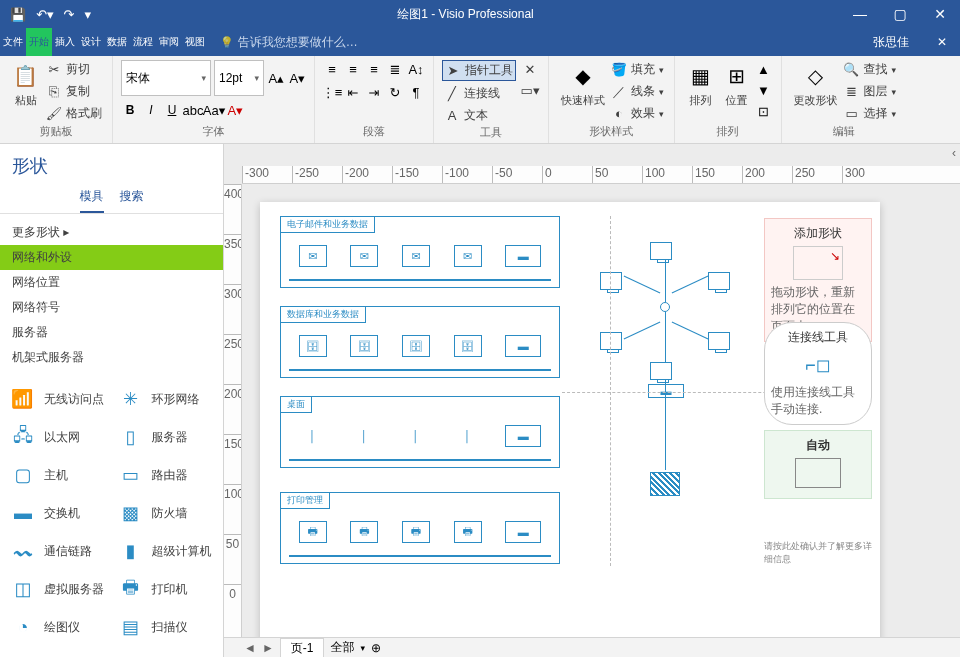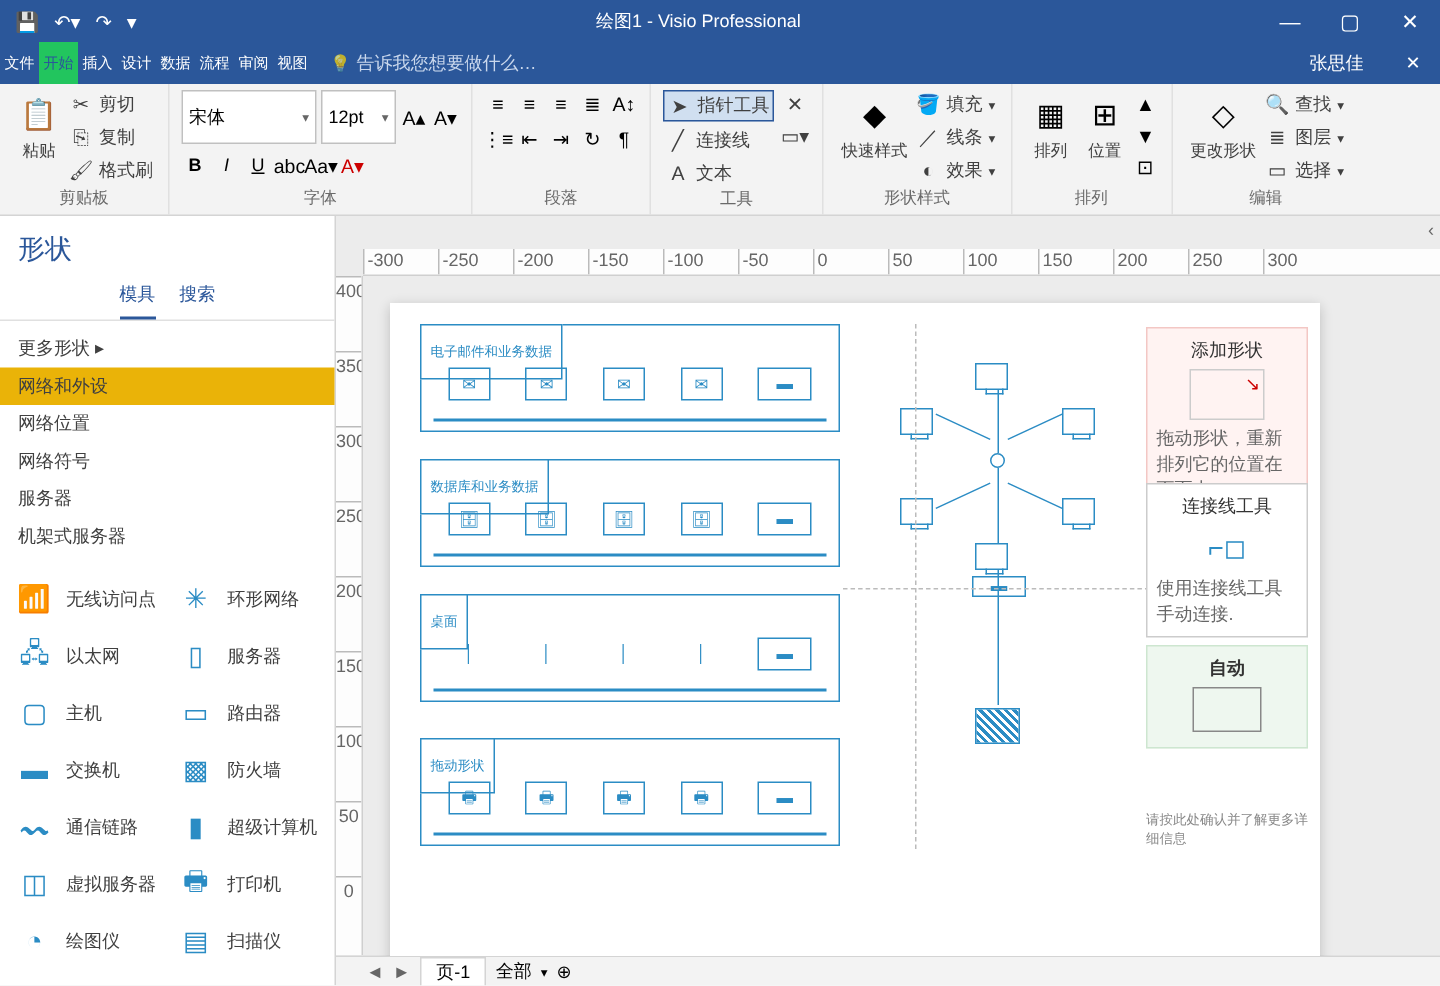--- a/index.html
+++ b/index.html
@@ -43,53 +43,53 @@
 .main { flex: 1; display: flex; overflow: hidden; }
 
 
 .shapes-panel { width: 224px; border-right: 1px solid #d4d4d4; background: #fff; display: flex; flex-direction: column; }
 .shapes-title { font-size: 18px; color: #2b579a; padding: 10px 12px 4px; }
 .shapes-tabs { display: flex; padding: 6px 12px 0; gap: 16px; border-bottom: 1px solid #e0e0e0; justify-content: center; }
 .shapes-tabs span { font-size: 12px; color: #2b579a; padding-bottom: 6px; }
 .shapes-tabs span.active { border-bottom: 2px solid #2b579a; }
 .stencil-list { padding: 6px 0; }
 .stencil { padding: 4px 12px; font-size: 12px; color: #404040; }
-.stencil.active { background: #eab308; }
+.stencil.active { background: #84cc16; }
 .shape-grid { flex: 1; overflow: auto; padding: 4px; }
 .shape-row { display: flex; }
 .shape-cell { width: 108px; height: 38px; display: flex; align-items: center; gap: 6px; padding: 2px 4px; }
 .shape-cell .sic { width: 30px; height: 30px; display: flex; align-items: center; justify-content: center; color: #2b8cc4; font-size: 18px; }
 .shape-cell .slbl { font-size: 12px; color: #404040; }
 
 
 .canvas-area { flex: 1; display: flex; flex-direction: column; background: #ececec; position: relative; }
 .ruler-h { height: 18px; background: #fdfdfd; border-bottom: 1px solid #cfcfcf; position: relative; margin-left: 18px; overflow: hidden; font-size: 9px; color: #666; display: flex; margin-top: 22px; }
 .ruler-h span { width: 50px; border-left: 1px solid #bbb; padding-left: 2px; }
 .canvas-body { flex: 1; display: flex; overflow: hidden; }
 .ruler-v { width: 18px; background: #fdfdfd; border-right: 1px solid #cfcfcf; overflow: hidden; font-size: 9px; color: #666; display: flex; flex-direction: column; }
 .ruler-v span { height: 50px; border-top: 1px solid #bbb; padding-top: 2px; text-align: center; }
 .page-wrap { flex: 1; overflow: auto; display: flex; align-items: flex-start; justify-content: flex-start; padding: 18px; }
 .page { width: 620px; height: 440px; background: #fff; box-shadow: 0 2px 8px rgba(0,0,0,0.2); position: relative; }
 
 
 .zone { position: absolute; border: 1px solid #2b8cc4; }
-.zone-title { position: absolute; top: -1px; left: -1px; background: #fff; border: 1px solid #2b8cc4; padding: 11px 6px; font-size: 9px; color: #2b8cc4; }
+.zone-title { position: absolute; top: -1px; left: -1px; background: #fff; border: 1px solid #2b8cc4; padding: 1px 6px; font-size: 9px; color: #2b8cc4; }
 .devrow { display: flex; justify-content: space-around; align-items: center; height: 100%; padding: 14px 6px 6px; }
 .dev { width: 28px; height: 22px; border: 1.5px solid #2b8cc4; display: flex; align-items: center; justify-content: center; font-size: 11px; color: #2b8cc4; position: relative; }
 .bus { position: absolute; bottom: 6px; left: 8px; right: 8px; height: 2px; background: #2b8cc4; }
 
 .terminal { position: absolute; width: 22px; height: 18px; border: 1.5px solid #2b8cc4; }
 .terminal::after { content: ""; position: absolute; bottom: -4px; left: 6px; width: 10px; height: 3px; border: 1.5px solid #2b8cc4; border-top: none; }
 .hub { position: absolute; width: 10px; height: 10px; border: 1.5px solid #2b8cc4; border-radius: 50%; background: #fff; }
 .line { position: absolute; background: #2b8cc4; }
 
 
 .tip { position: absolute; right: 8px; width: 108px; border: 1px solid #ccc; padding: 6px; font-size: 9px; color: #666; }
 .tip1 { top: 16px; background: #fff3f2; border-color: #f3c7c4; }
-.tip2 { top: 120px; background: #fff; }
+.tip2 { top: 120px; background: #fff; border-radius: 28px; }
 .tip3 { top: 228px; background: #eef7ef; border-color: #cde6d0; }
 
 
 .pagetabs { height: 20px; background: #f3f3f3; border-top: 1px solid #d4d4d4; display: flex; align-items: center; padding-left: 20px; gap: 6px; font-size: 11px; }
 .pagetab { border: 1px solid #d4d4d4; border-bottom: none; padding: 1px 10px; background: #fff; }
 </style>
 </head>
 <body>
 
 <div class="titlebar">
@@ -457,21 +457,21 @@
                 <div class="dev" style="border:none;">│</div>
                 <div class="dev" style="border:none;">│</div>
                 <div class="dev" style="border:none;">│</div>
                 <div class="dev" style="border:none;">│</div>
                 <div class="dev" style="width:36px;">▬</div>
               </div>
               <div class="bus"></div>
           </div>
 
           <div class="zone" style="left:20px; top:290px; width:280px; height:72px;">
-              <div class="zone-title">拖动形状</div>
+              <div class="zone-title">打印管理</div>
             <div class="devrow">
                 <div class="dev">🖶</div>
                 <div class="dev">🖶</div>
                 <div class="dev">🖶</div>
                 <div class="dev">🖶</div>
                 <div class="dev" style="width:36px;">▬</div>
               </div>
               <div class="bus"></div>
           </div>
 

